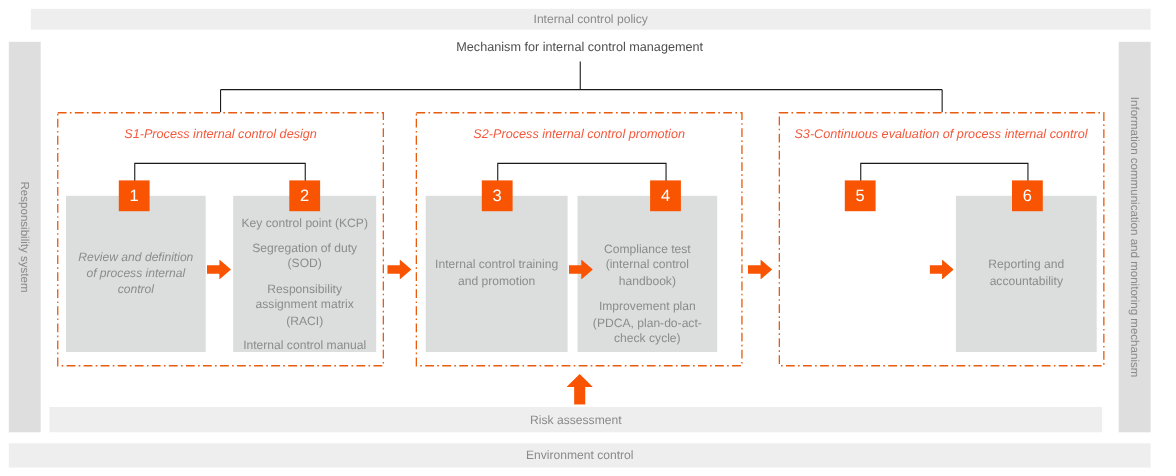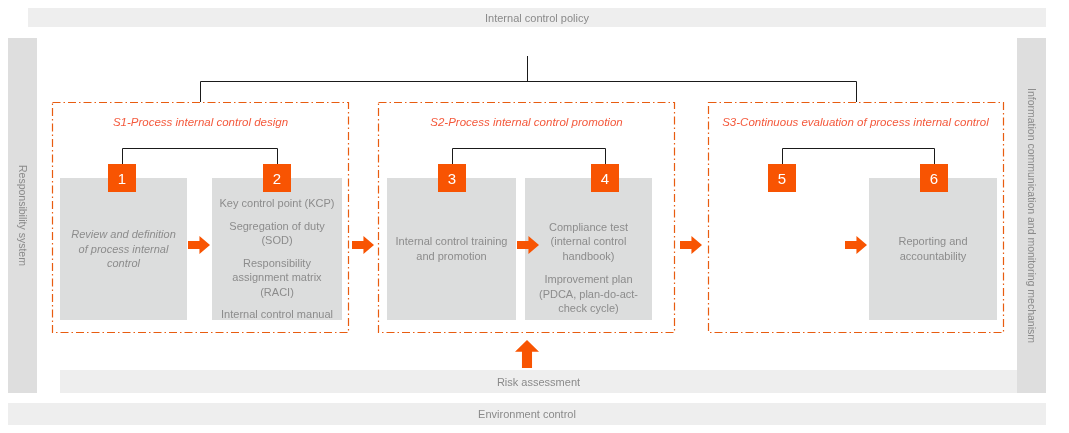--- a/index.html
+++ b/index.html
@@ -46,20 +46,21 @@
 </style>
 </head>
 <body>
 
 <div id="canvas">
 
   <div class="hbar" style="left:28px;top:8px;width:1018px;height:19px;">
     <span>Internal control policy</span>
   </div>
 
+  <div class="mech">Mechanism for internal control management</div>
 
   <div class="vbar" style="left:8px;top:38px;width:29px;height:355px;">
     <span>Responsibility system</span>
   </div>
   <div class="vbar" style="left:1017px;top:38px;width:29px;height:355px;">
     <span>Information communication and monitoring mechanism</span>
   </div>
 
   <svg class="lines" width="1069" height="433">
     <g stroke="#1a1a1a" stroke-width="1" fill="none">
@@ -109,20 +110,20 @@
   <div class="num" style="left:768px;">5</div>
   <div class="num" style="left:920px;">6</div>
 
   <div class="rarrow" style="left:188px;"></div>
   <div class="rarrow" style="left:352px;"></div>
   <div class="rarrow" style="left:517px;"></div>
   <div class="rarrow" style="left:680px;"></div>
   <div class="rarrow" style="left:845px;"></div>
   <div class="uarrow"></div>
 
-  <div class="hbar" style="left:60px;top:370px;width:957px;height:23px;">
+  <div class="hbar" style="left:45px;top:370px;width:957px;height:23px;">
     <span>Risk assessment</span>
   </div>
   <div class="hbar" style="left:8px;top:403px;width:1038px;height:22px;">
     <span>Environment control</span>
   </div>
 
 </div>
 
 </body></html>

